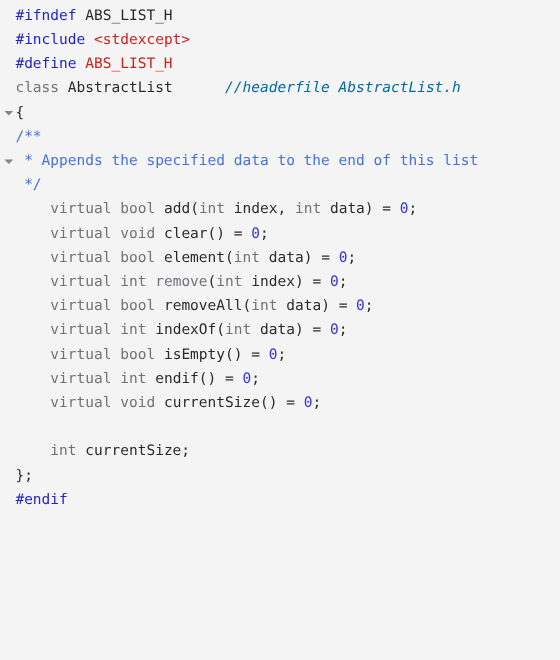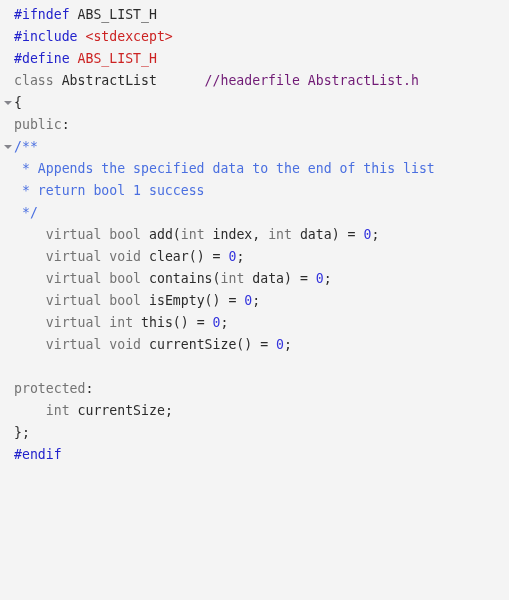--- a/index.html
+++ b/index.html
@@ -71,21 +71,21 @@
   .line.blank { color: transparent; }
 
   
   .pp    { color: #2222cc; }            
   .macro { color: #cc2222; }            
   .kw    { color: #737373; }            
   .id    { color: #2b2b2b; }            
   .lib   { color: #707078; }            
   .num   { color: #3333dd; }            
   .cmt   { color: #4a6fe0; }            
-  .lcmt  { color: #701a75; }            
+  .lcmt  { color: #0369a1; font-style: italic; }            
   .punc  { color: #2b2b2b; }            
 </style>
 </head>
 <body>
 
 <div id="editor">
 
   <div id="gutter">
     <div class="fold" style="top:92px">
         <i></i>
@@ -100,51 +100,51 @@
     <div class="line"><span class="pp">#ifndef</span><span class="id"> ABS_LIST_H</span></div>
 
     <div class="line"><span class="pp">#include</span><span class="macro"> &lt;stdexcept&gt;</span></div>
 
     <div class="line"><span class="pp">#define</span><span class="macro"> ABS_LIST_H</span></div>
 
     <div class="line"><span class="kw">class</span><span class="id"> AbstractList</span><span class="punc">      </span><span class="lcmt">//headerfile AbstractList.h</span></div>
 
     <div class="line"><span class="punc">{</span></div>
 
-    <div class="line"><span class="kw">public</span><span class="punc">:</span></div>
 
     <div class="line"><span class="cmt">/**</span></div>
 
     <div class="line"><span class="cmt"> * Appends the specified data to the end of this list</span></div>
 
 
-    <div class="line"><span class="cmt"> * return bool 1 success</span></div>
 
     <div class="line"><span class="cmt"> */</span></div>
 
 
     <div class="line"><span class="punc">    </span><span class="kw">virtual</span> <span class="kw">bool</span> <span class="id">add</span><span class="punc">(</span><span class="kw">int</span><span class="id"> index, </span><span class="kw">int</span><span class="id"> data) = </span><span class="num">0</span><span class="punc">;</span></div>
 
     <div class="line"><span class="punc">    </span><span class="kw">virtual</span> <span class="kw">void</span> <span class="id">clear</span><span class="punc">() = </span><span class="num">0</span><span class="punc">;</span></div>
 
-    <div class="line"><span class="punc">    </span><span class="kw">virtual</span> <span class="kw">bool</span> <span class="id">contains</span><span class="punc">(</span><span class="kw">int</span><span class="id"> data) = </span><span class="num">0</span><span class="punc">;</span></div>
+    <div class="line"><span class="punc">    </span><span class="kw">virtual</span> <span class="kw">bool</span> <span class="id">element</span><span class="punc">(</span><span class="kw">int</span><span class="id"> data) = </span><span class="num">0</span><span class="punc">;</span></div>
 
 
+    <div class="line"><span class="punc">    </span><span class="kw">virtual</span> <span class="kw">int</span> <span class="lib">remove</span><span class="punc">(</span><span class="kw">int</span><span class="id"> index) = </span><span class="num">0</span><span class="punc">;</span></div>
 
+    <div class="line"><span class="punc">    </span><span class="kw">virtual</span> <span class="kw">bool</span> <span class="id">removeAll</span><span class="punc">(</span><span class="kw">int</span><span class="id"> data) = </span><span class="num">0</span><span class="punc">;</span></div>
 
+    <div class="line"><span class="punc">    </span><span class="kw">virtual</span> <span class="kw">int</span> <span class="id">indexOf</span><span class="punc">(</span><span class="kw">int</span><span class="id"> data) = </span><span class="num">0</span><span class="punc">;</span></div>
 
     <div class="line"><span class="punc">    </span><span class="kw">virtual</span> <span class="kw">bool</span> <span class="id">isEmpty</span><span class="punc">() = </span><span class="num">0</span><span class="punc">;</span></div>
 
-    <div class="line"><span class="punc">    </span><span class="kw">virtual</span> <span class="kw">int</span> <span class="id">this</span><span class="punc">() = </span><span class="num">0</span><span class="punc">;</span></div>
+    <div class="line"><span class="punc">    </span><span class="kw">virtual</span> <span class="kw">int</span> <span class="id">endif</span><span class="punc">() = </span><span class="num">0</span><span class="punc">;</span></div>
 
     <div class="line"><span class="punc">    </span><span class="kw">virtual</span> <span class="kw">void</span> <span class="id">currentSize</span><span class="punc">() = </span><span class="num">0</span><span class="punc">;</span></div>
 
     <div class="line blank">&nbsp;</div>
 
-    <div class="line"><span class="kw">protected</span><span class="punc">:</span></div>
 
     <div class="line"><span class="punc">    </span><span class="kw">int</span><span class="id"> currentSize</span><span class="punc">;</span></div>
 
     <div class="line"><span class="punc">};</span></div>
 
     <div class="line"><span class="pp">#endif</span></div>
 
   </div>
 </div>
 

